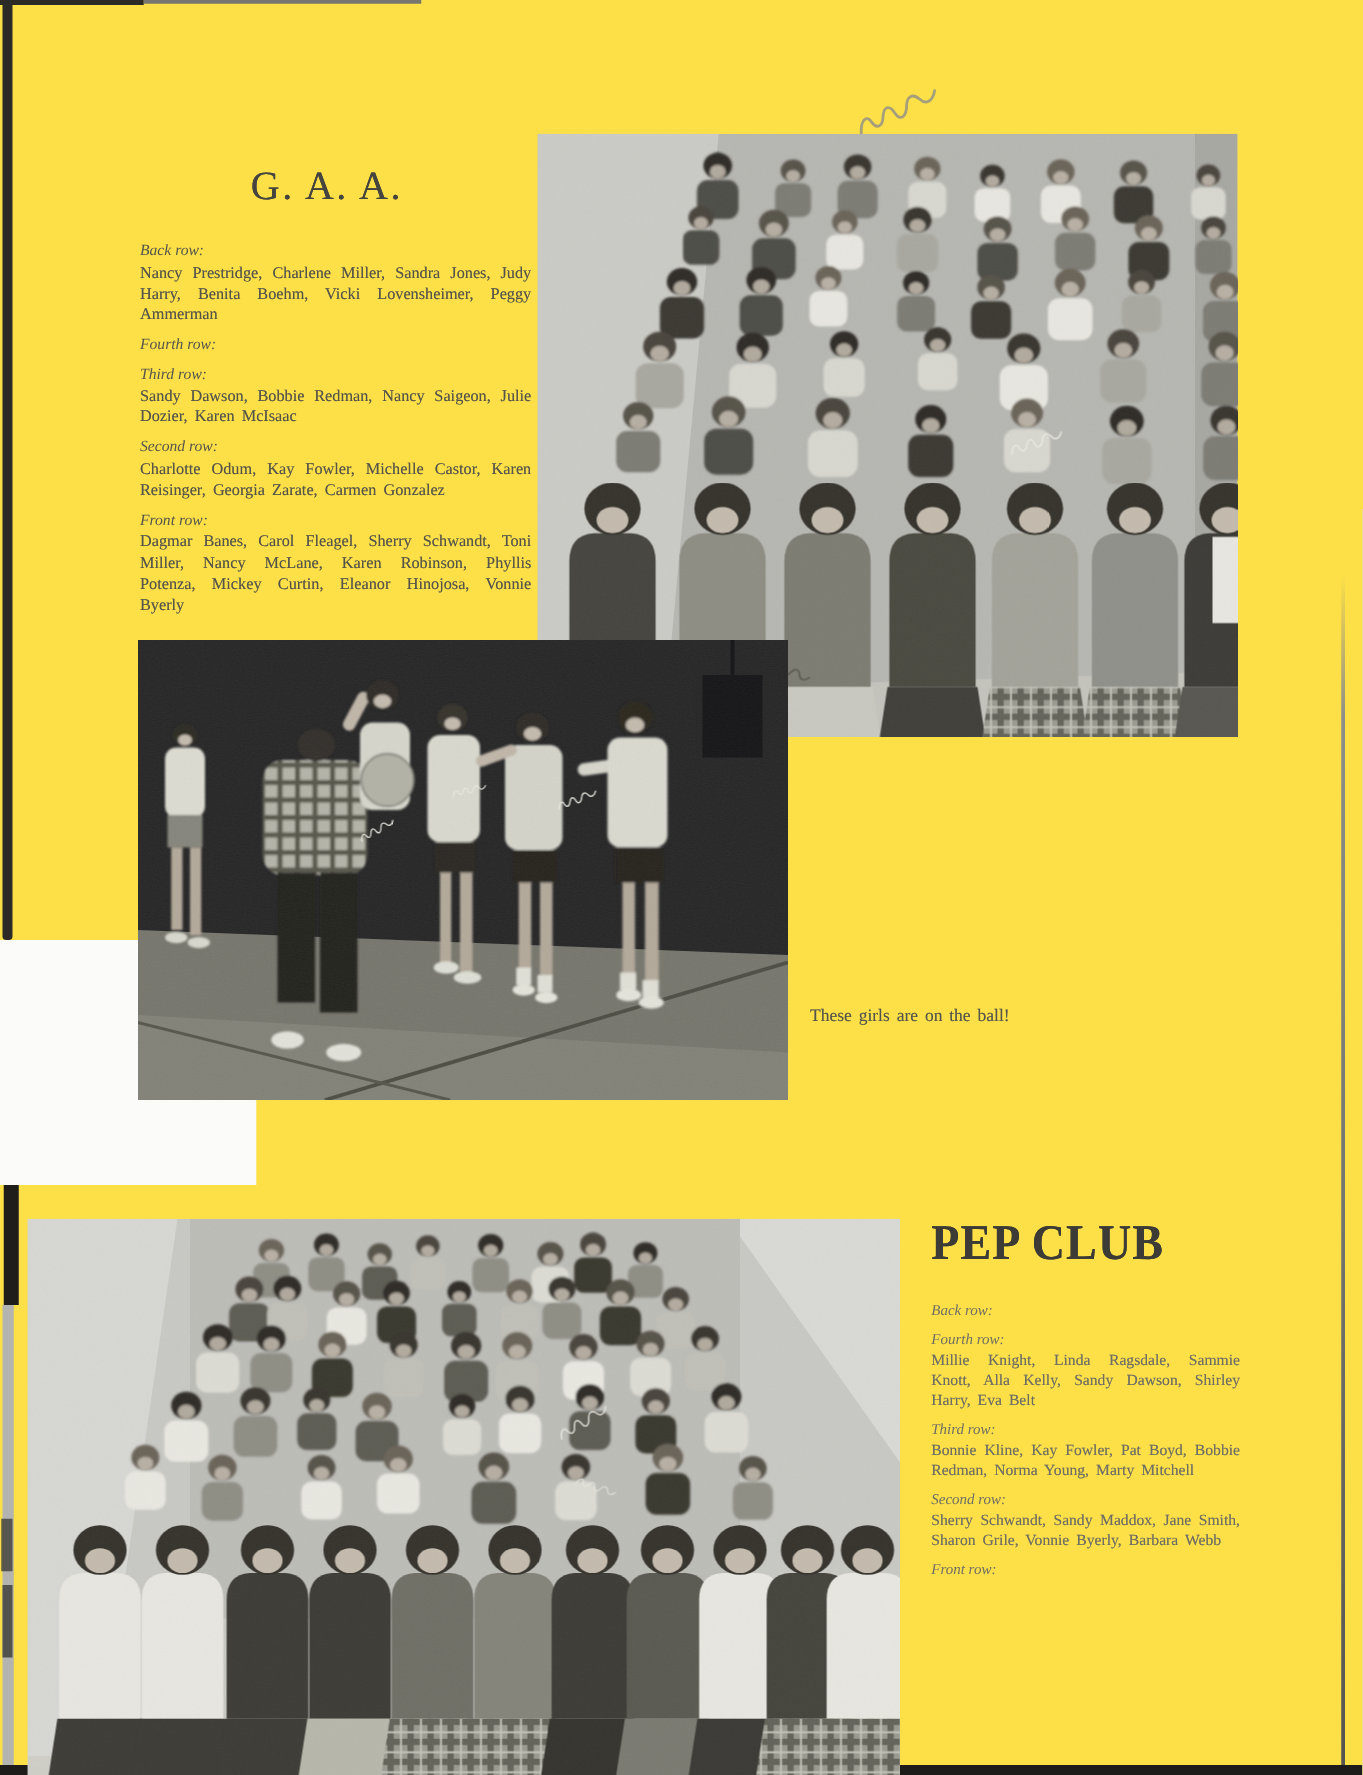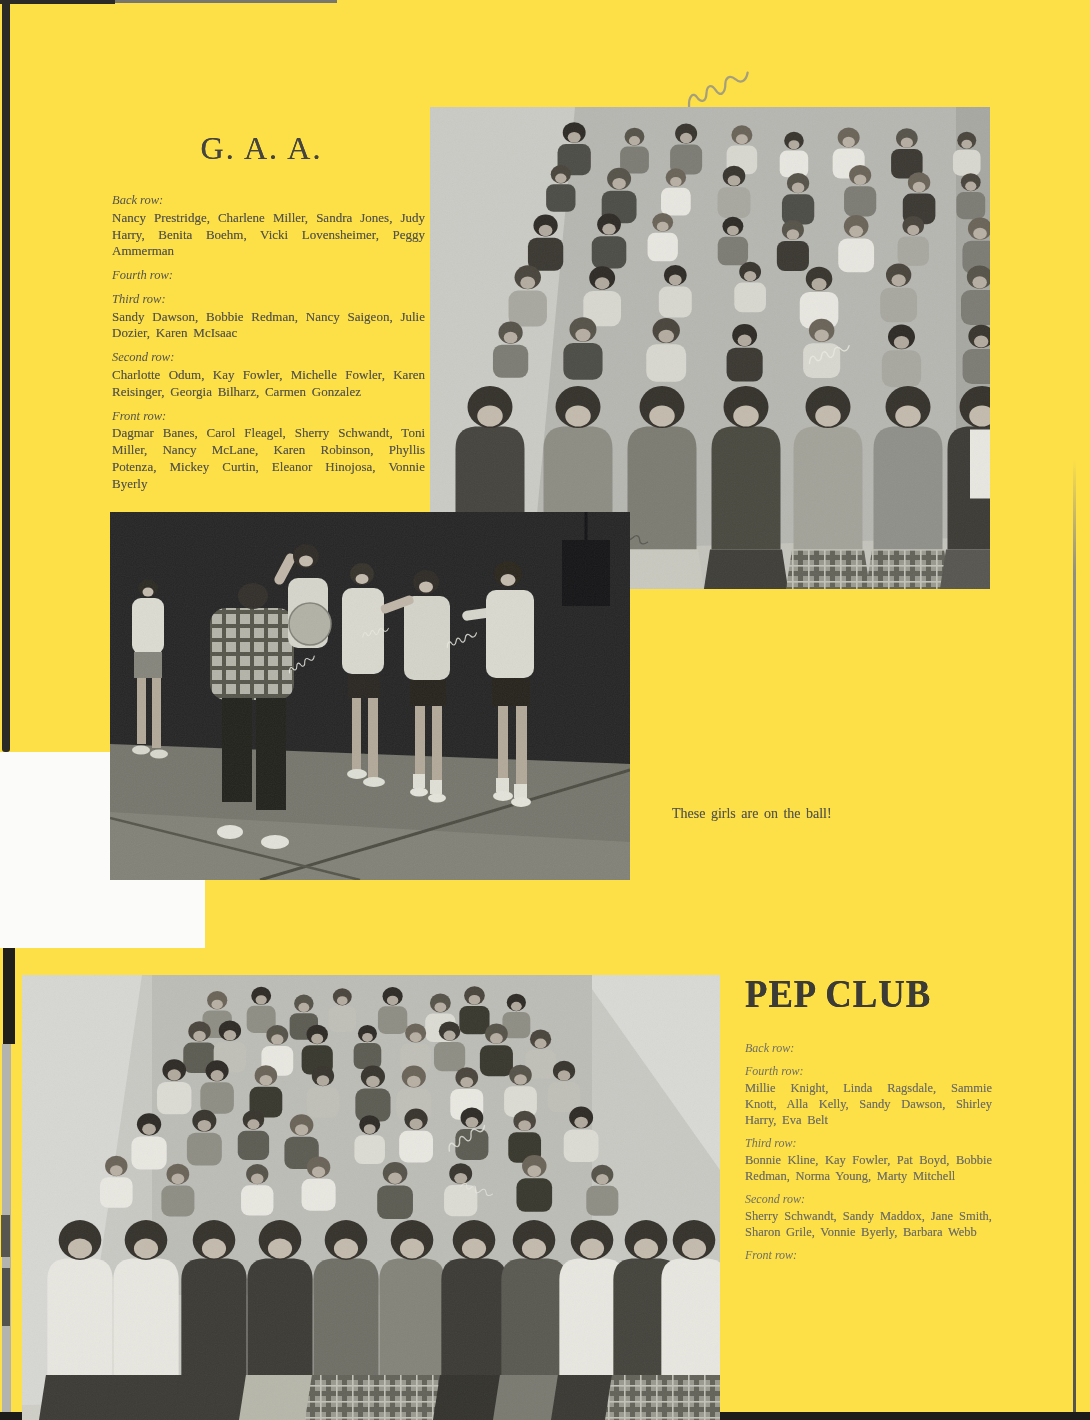--- a/index.html
+++ b/index.html
@@ -33,21 +33,21 @@
   .row-names{font-size:13px;line-height:1.3;text-align:justify;word-spacing:2.5px;text-shadow:0 0 .4px rgba(85,84,75,.55);}
   .pep-col{position:absolute;left:745px;top:970px;width:247px;color:#6f6e64;}
   .pep-title{
     margin:0 0 24px 0;font-size:40px;font-weight:bold;letter-spacing:1px;
     color:#3c3b36;transform:scaleX(.92);transform-origin:left;white-space:nowrap;
     text-shadow:0 0 .5px #3c3b36;
   }
   .pep-col .row-label{font-size:12px;}
   .pep-col .row-names{font-size:12.5px;line-height:1.28;text-shadow:0 0 .4px rgba(111,110,100,.6);}
   .caption{
-    position:absolute;left:672px;top:806px;font-size:14px;color:#56554c;
+    position:absolute;left:648px;top:806px;font-size:14px;color:#56554c;
     word-spacing:2px;text-shadow:0 0 .4px rgba(86,85,76,.5);font-family:Liberation Serif, serif;
   }
   .photo{position:absolute;display:block;}
   #ph-gaa{left:430px;top:107px;}
   #ph-bb{left:110px;top:512px;}
   #ph-pep{left:22px;top:975px;}
   .hand-sign{position:absolute;left:668px;top:58px;width:130px;height:64px;}
 </style>
 </head>
 <body>
@@ -85,21 +85,21 @@
           <div class="row-label">Fourth row:</div>
         </div>
 
         <div class="roster-row">
           <div class="row-label">Third row:</div>
           <div class="row-names">Sandy Dawson, Bobbie Redman, Nancy Saigeon, Julie Dozier, Karen McIsaac</div>
         </div>
 
         <div class="roster-row">
           <div class="row-label">Second row:</div>
-          <div class="row-names">Charlotte Odum, Kay Fowler, Michelle Fowler, Karen Reisinger, Georgia Bilharz, Carmen Gonzalez</div>
+          <div class="row-names">Charlotte Odum, Kay Fowler, Michelle Castor, Karen Reisinger, Georgia Zarate, Carmen Gonzalez</div>
         </div>
 
         <div class="roster-row">
           <div class="row-label">Front row:</div>
           <div class="row-names">Dagmar Banes, Carol Fleagel, Sherry Schwandt, Toni Miller, Nancy McLane, Karen Robinson, Phyllis Potenza, Mickey Curtin, Eleanor Hinojosa, Vonnie Byerly</div>
         </div>
       </div>
   </section>
 
   <svg id="ph-gaa" class="photo" width="560" height="482" viewBox="0 0 560 482">

